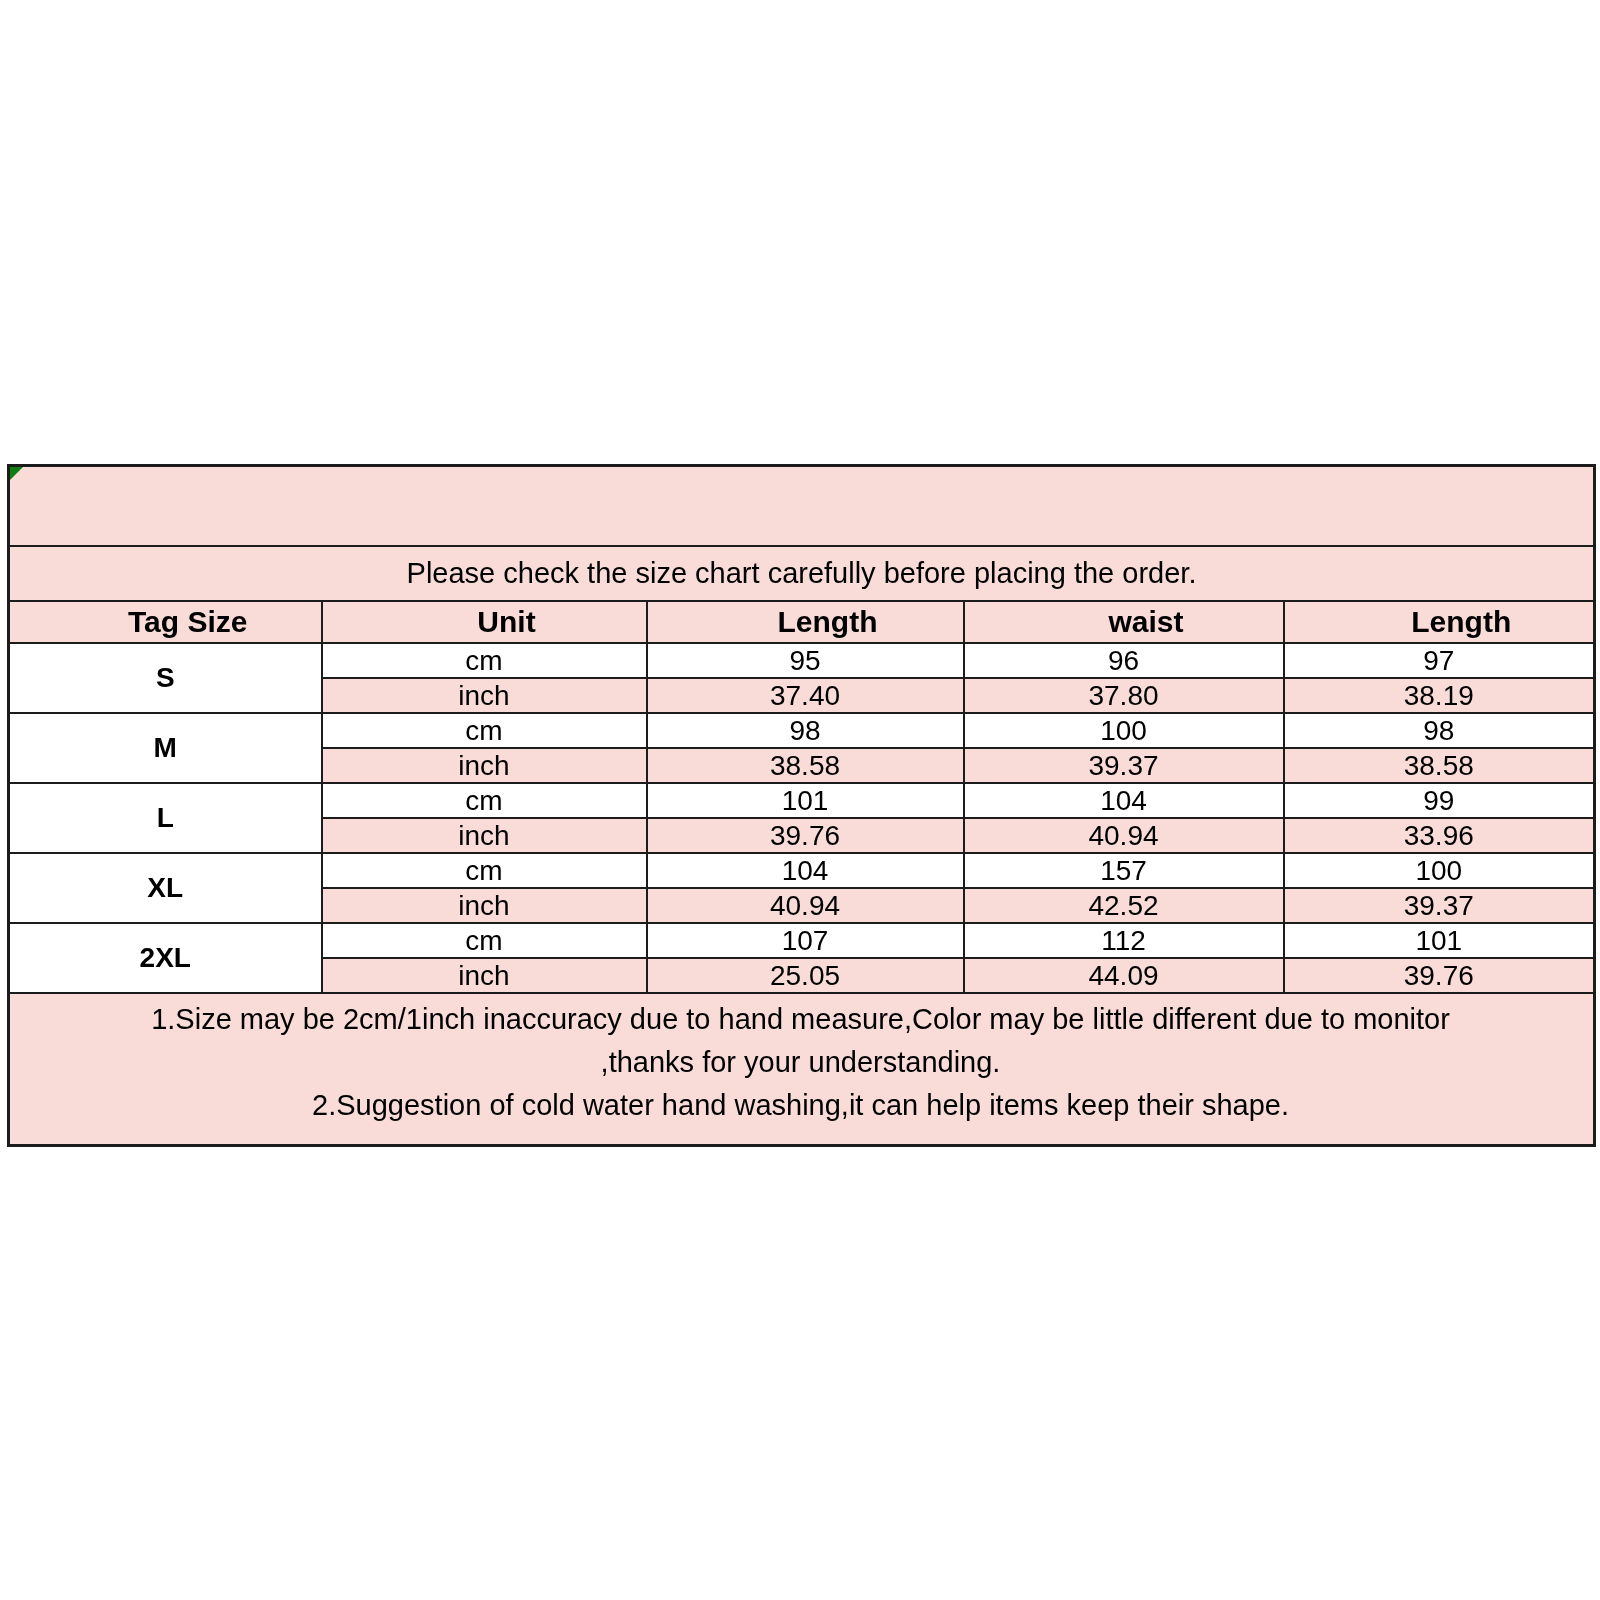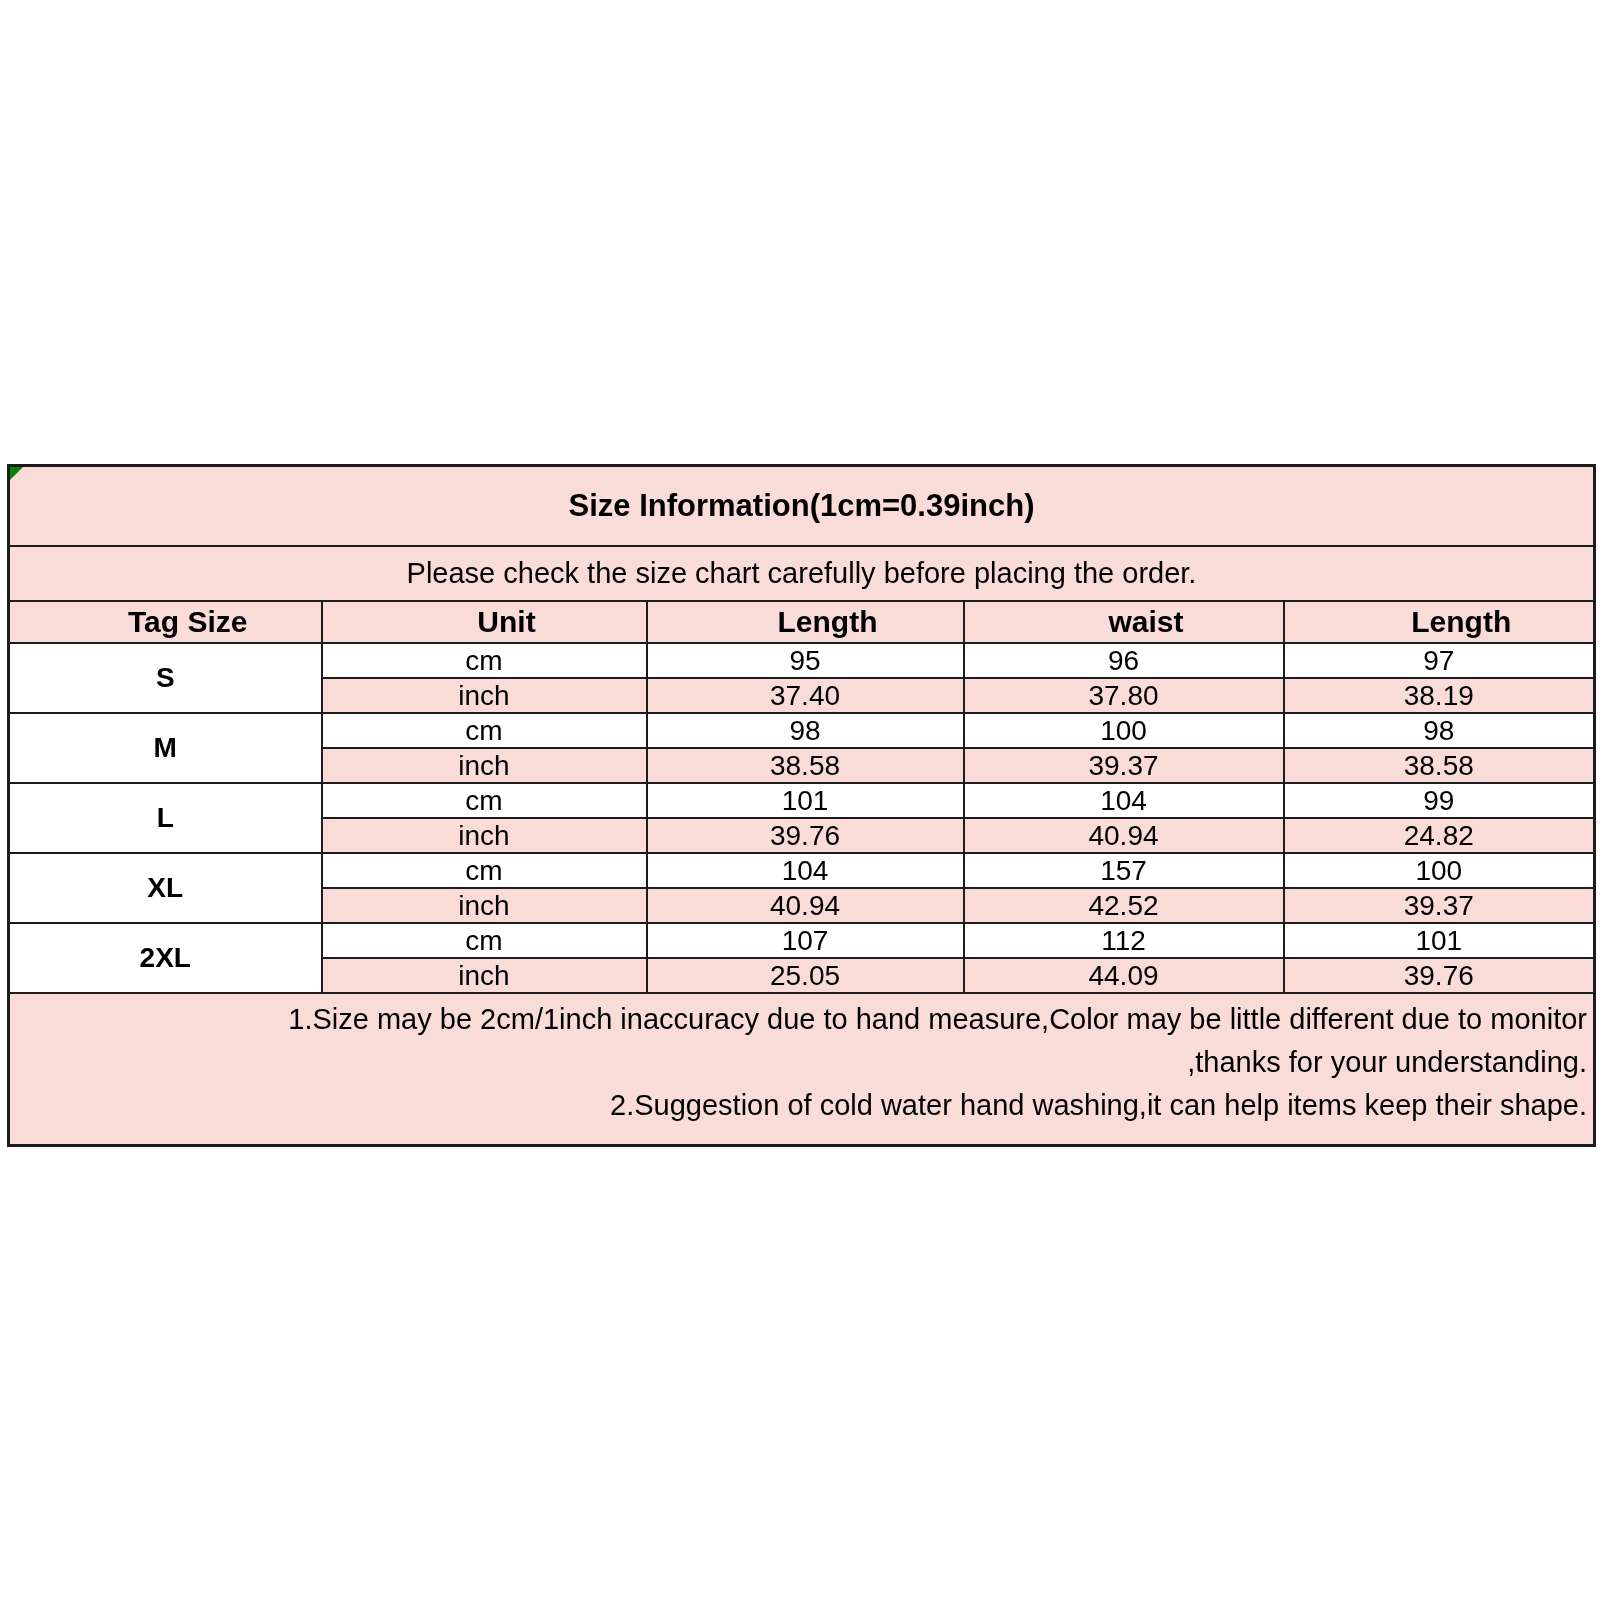--- a/index.html
+++ b/index.html
@@ -72,21 +72,21 @@
     font-size: 32px;
     font-weight: bold;
     background: #ffffff;
   }
   td.unit-cell {
     font-size: 29px;
     margin-left: 6px;
   }
   tr.notes-row td {
     height: 146px;
-    text-align: right;
+    text-align: center;
     vertical-align: top;
     padding: 4px 6px 0 4px;
     white-space: normal;
   }
   .note-line {
     font-size: 29px;
     line-height: 43px;
     white-space: nowrap;
   }
 </style>
@@ -101,21 +101,20 @@
         <col style="width:325px">
         <col style="width:317px">
         <col style="width:320px">
         <col style="width:311px">
       </colgroup>
 
       <tbody>
           <tr class="title-row">
         <td colspan="5" class="pink">
           <span class="corner-marker"></span>
-          <span>Size Information(1cm=0.39inch)</span>
         </td>
       </tr>
 
       <tr class="subtitle-row">
         <td colspan="5" class="pink">Please check the size chart carefully before placing the order.</td>
       </tr>
 
       <tr class="header-row">
         <th class="pink">Tag Size</th>
         <th class="pink">Unit</th>
@@ -156,21 +155,21 @@
         <td rowspan="2" class="tag-cell">L</td>
         <td class="unit-cell white">cm</td>
         <td class="white">101</td>
         <td class="white">104</td>
         <td class="white">99</td>
       </tr>
       <tr class="inch-row">
         <td class="unit-cell pink">inch</td>
         <td class="pink">39.76</td>
         <td class="pink">40.94</td>
-        <td class="pink">24.82</td>
+        <td class="pink">33.96</td>
       </tr>
 
       <tr class="cm-row">
         <td rowspan="2" class="tag-cell">XL</td>
         <td class="unit-cell white">cm</td>
         <td class="white">104</td>
         <td class="white">157</td>
         <td class="white">100</td>
       </tr>
       <tr class="inch-row">

